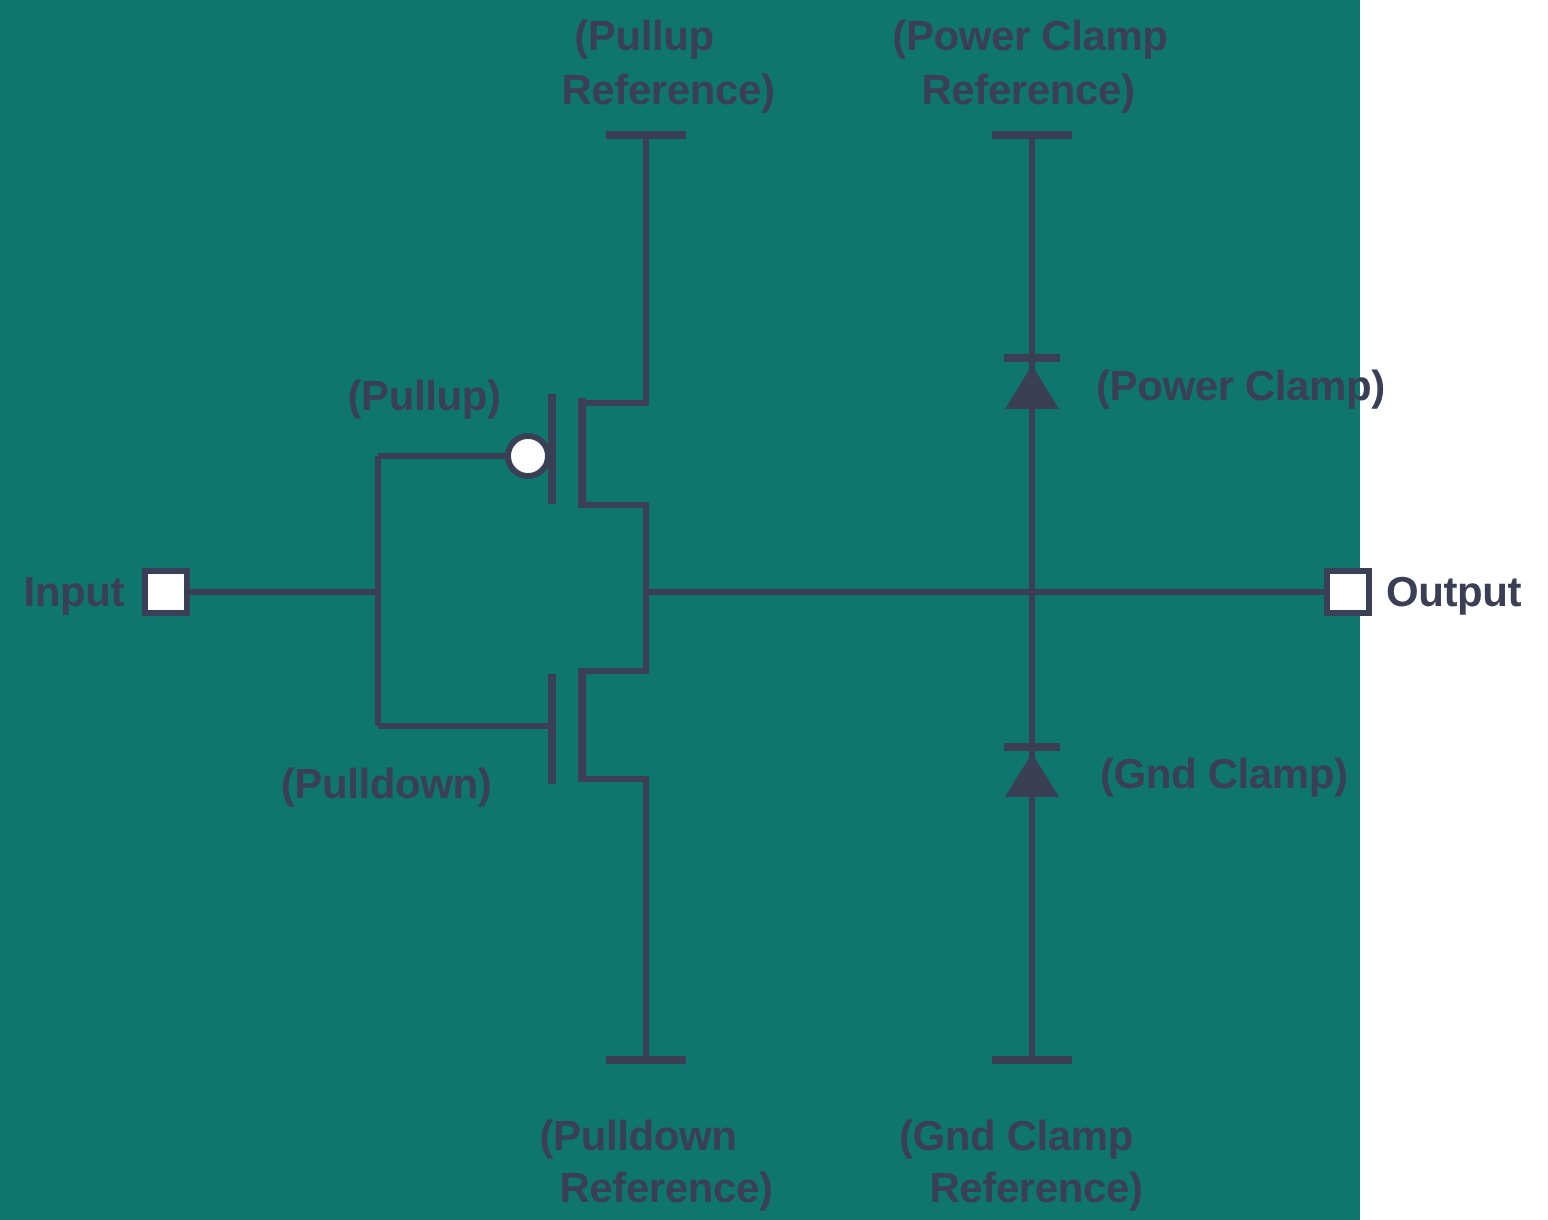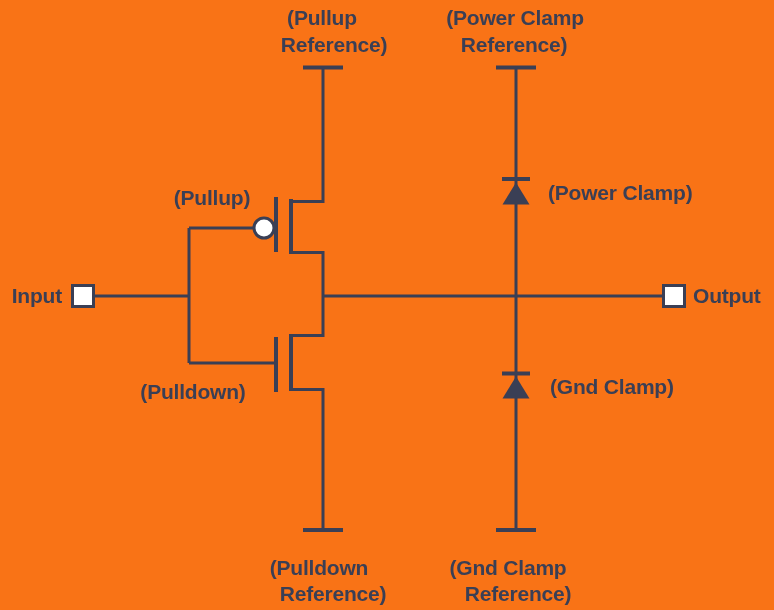--- a/index.html
+++ b/index.html
@@ -5,23 +5,23 @@
   html, body {
     margin: 0;
     padding: 0;
     background: #FFFFFF;
     width: 774px;
     height: 610px;
     overflow: hidden;
   }
   .canvas {
     position: relative;
-    width: 774px;
+    width: 680px;
     height: 610px;
-    background: #f97316;
+    background: #0f766e;
   }
   svg text {
     font-family: "Liberation Sans", "DejaVu Sans", sans-serif;
     font-weight: 700;
     font-size: 21px;
     letter-spacing: -0.2px;
   }
 </style>
 </head>
 <body>

